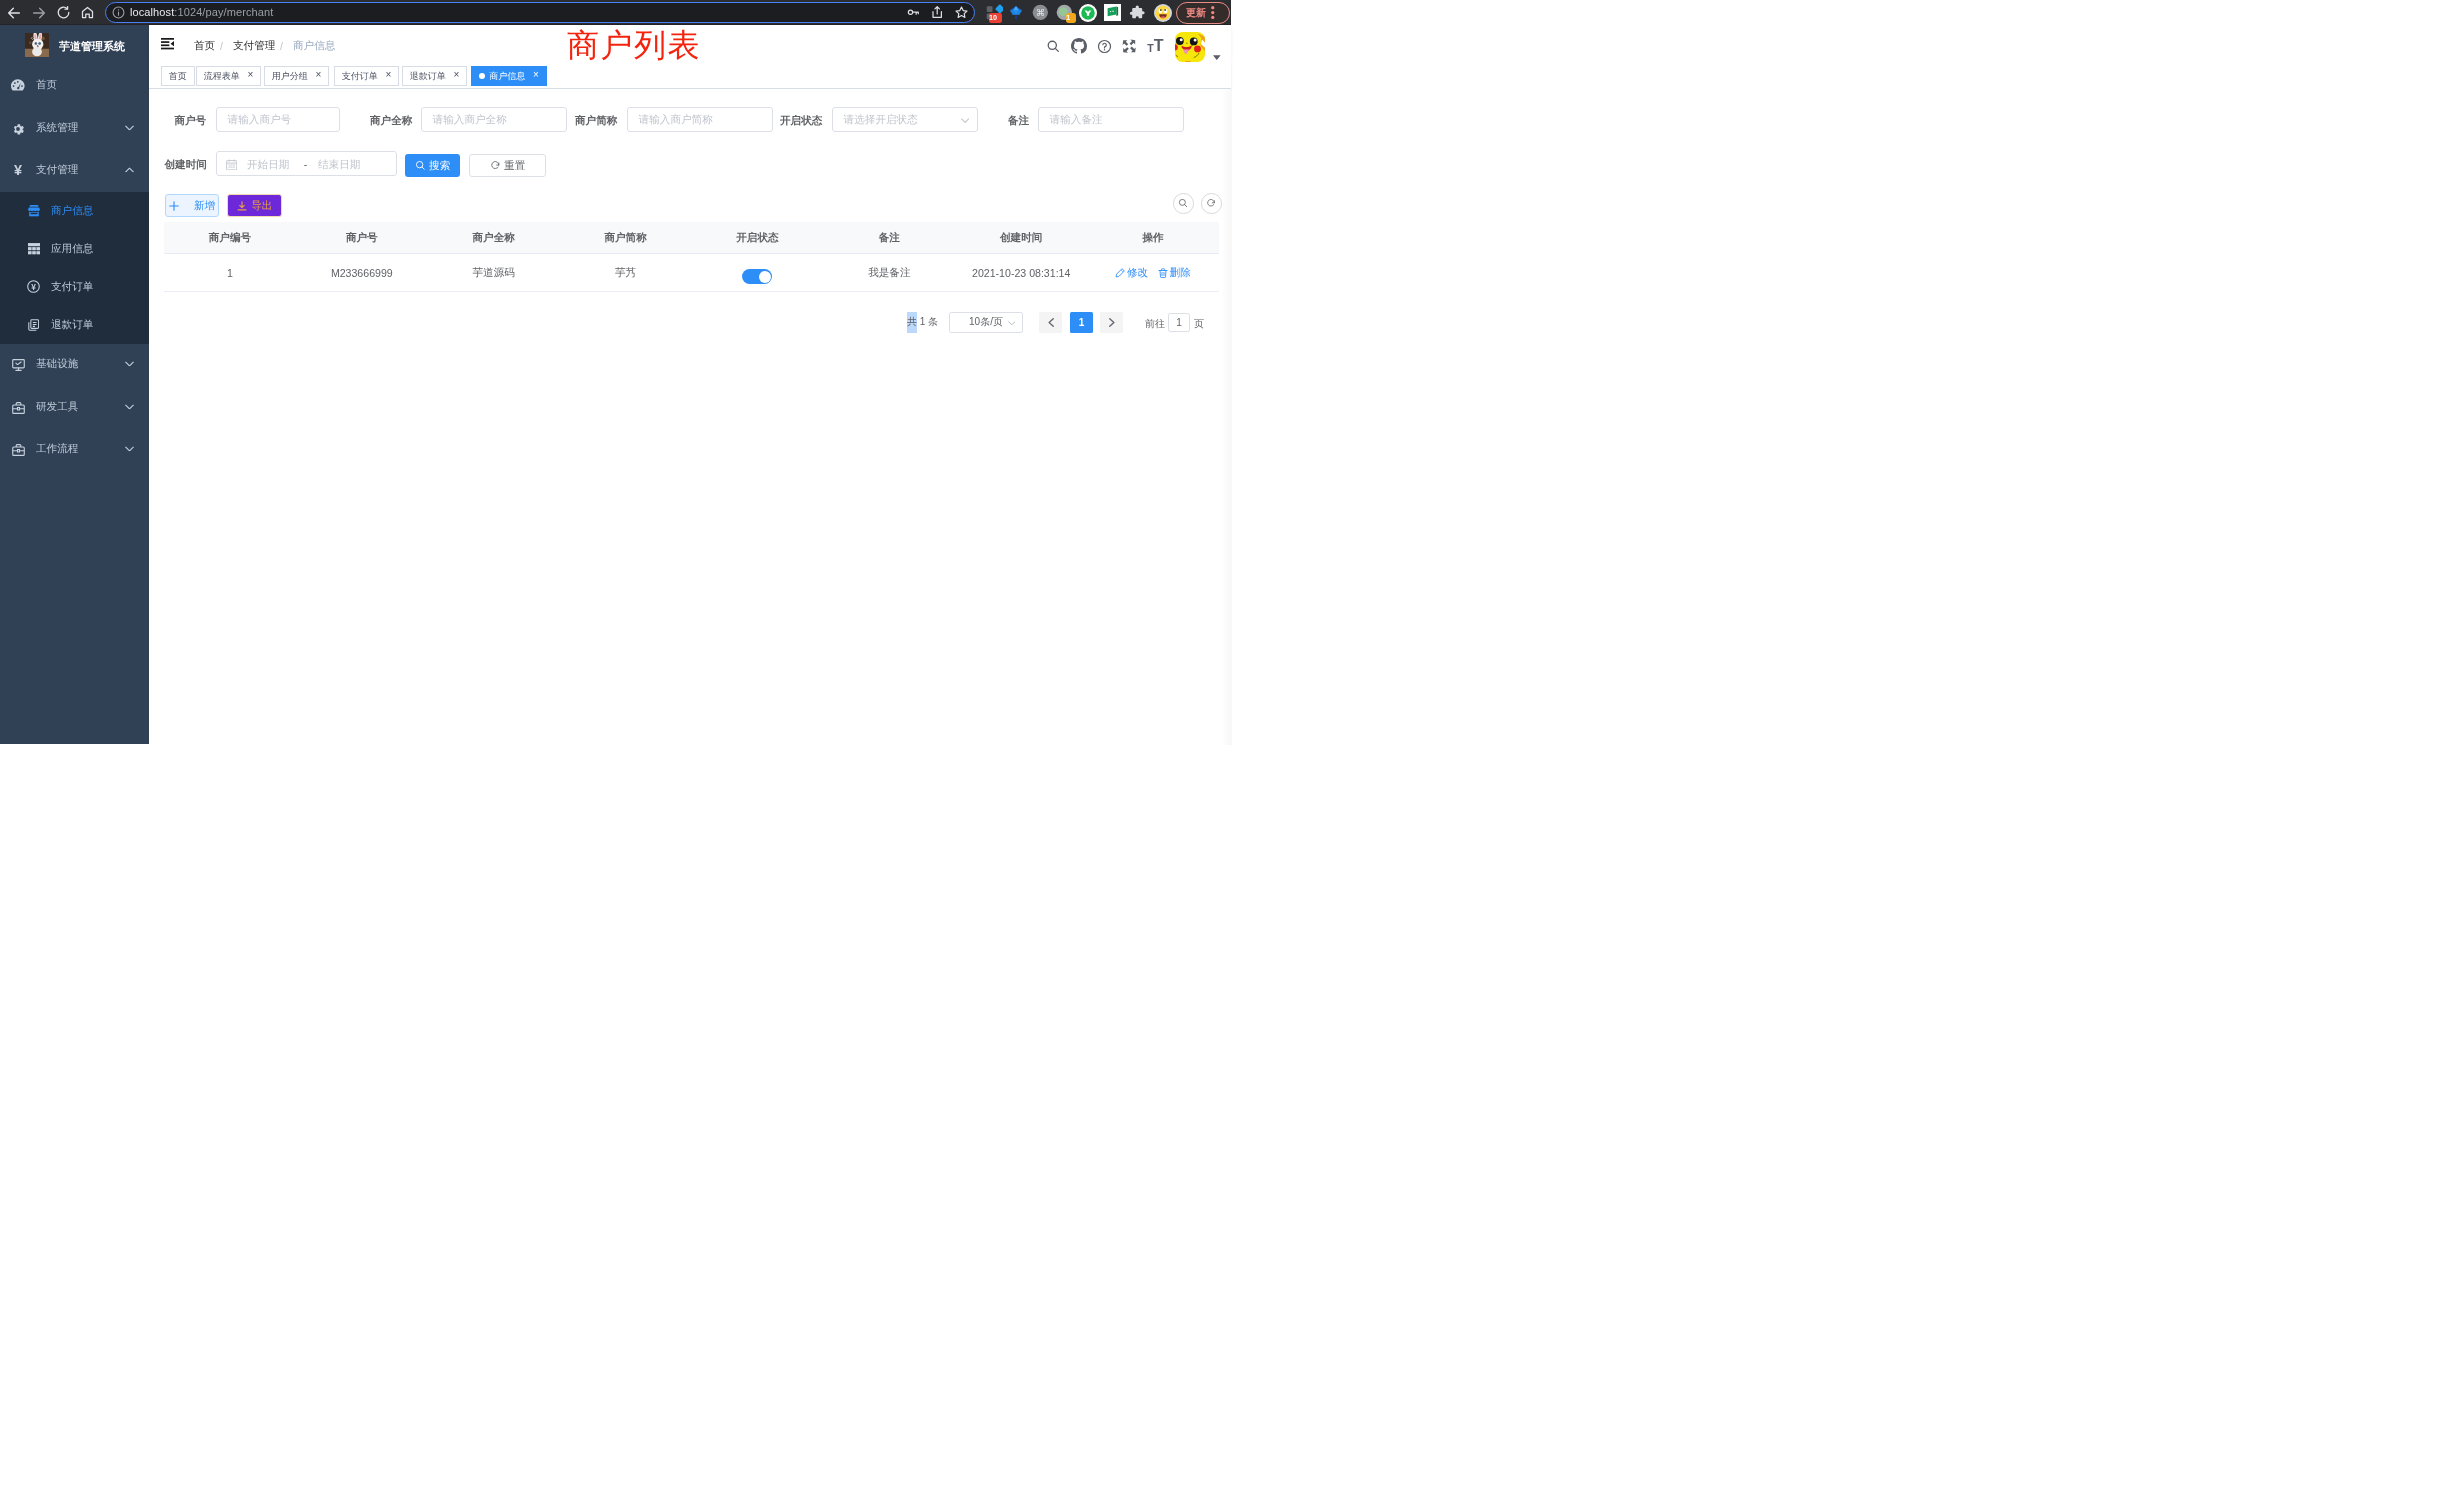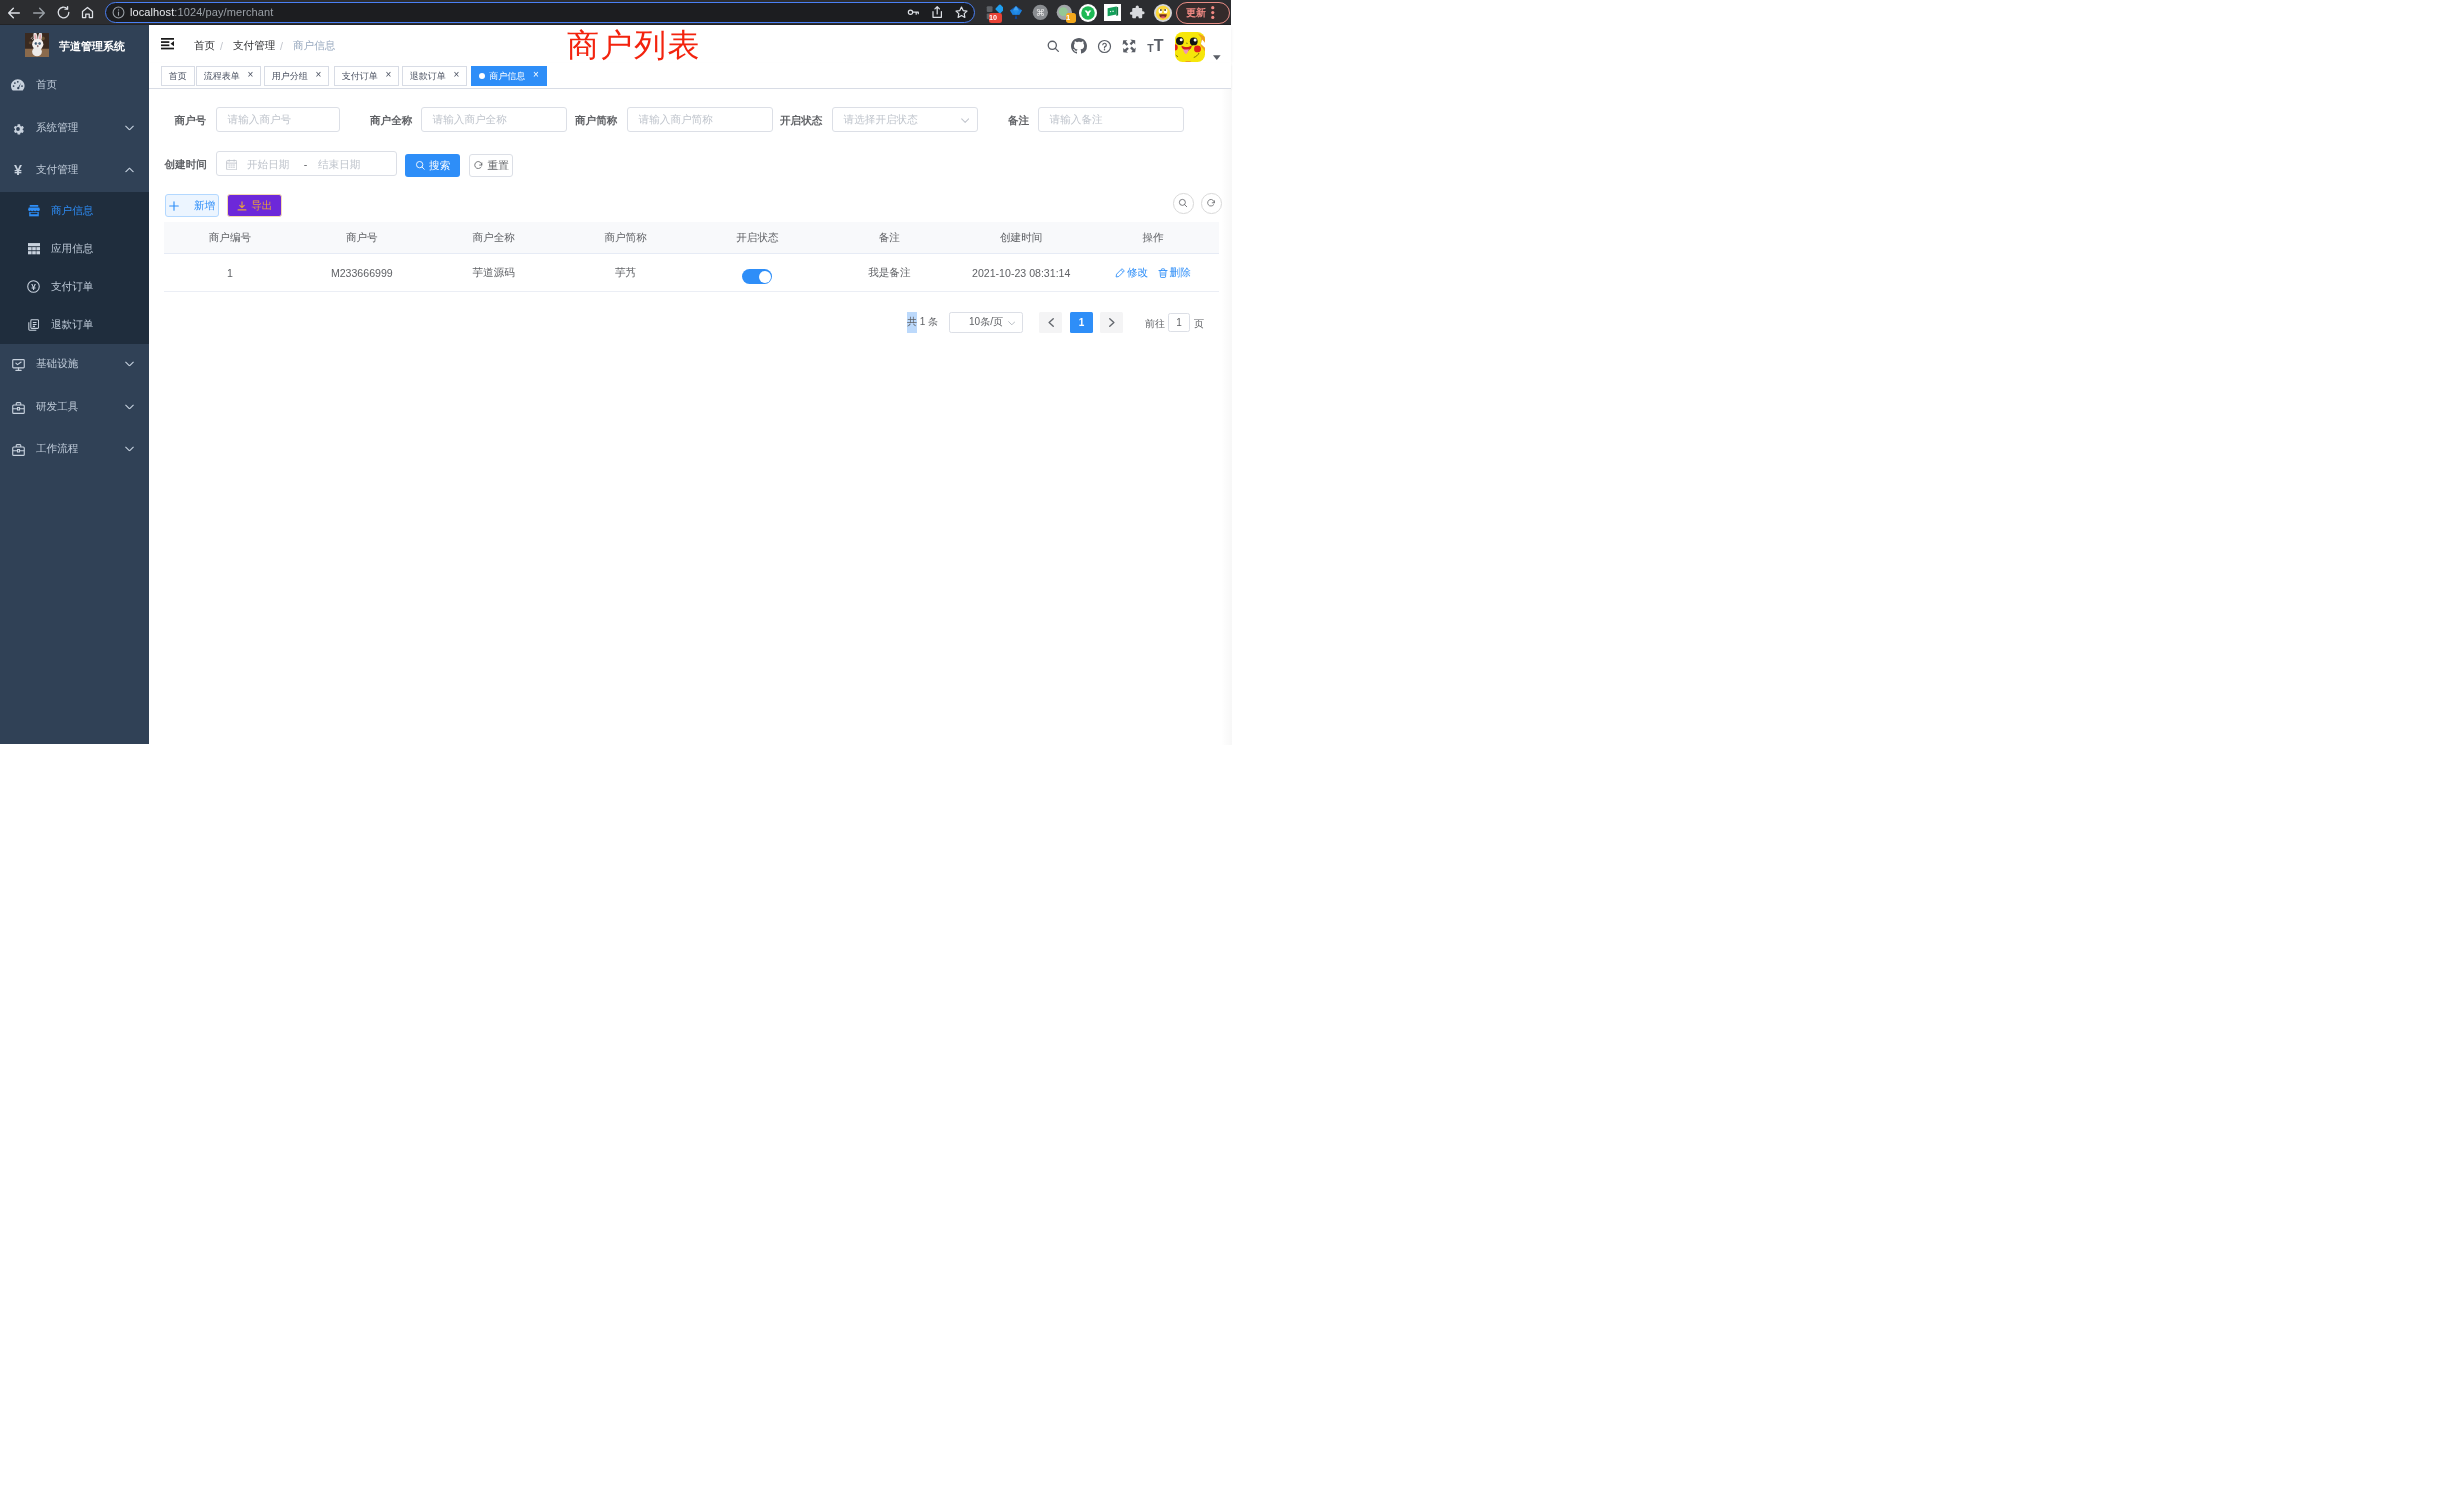--- a/index.html
+++ b/index.html
@@ -38,21 +38,21 @@
 .tag.act .dot{display:inline-block;width:6px;height:6px;border-radius:50%;background:#fff;margin-right:4.5px;position:relative;top:0}
 .tag.act .x{color:#fff}
 
 #content{position:absolute;left:149px;top:89px;width:1082px;height:656px;background:#fff}
 .lbl{position:absolute;font-size:10.6px;font-weight:bold;color:#606266;white-space:nowrap}
 .inp{position:absolute;height:25px;border:0.8px solid #dcdfe6;border-radius:3px;background:#fff;font-size:10.6px;color:#bfc4cc;display:flex;align-items:center;padding-left:10.6px;white-space:nowrap}
 .btn{position:absolute;height:23px;border-radius:3px;font-size:10.6px;display:flex;align-items:center;justify-content:center;white-space:nowrap}
 
 #tbl{position:absolute;left:15px;top:133px;width:1055px}
 .cell{width:132px}
-.th2{display:flex;align-items:center;justify-content:center;font-size:10.6px;font-weight:normal;color:#606266}
+.th2{display:flex;align-items:center;justify-content:center;font-size:10.6px;font-weight:bold;color:#606266}
 .td2{display:flex;align-items:center;justify-content:center;font-size:10.6px;color:#606266}
 
 #pag{position:absolute;left:0;top:223px;width:1082px;height:21px;font-size:10px;color:#606266}
 .pbtn{position:absolute;top:0;width:23px;height:20.5px;background:#f4f4f5;border-radius:1.5px;display:flex;align-items:center;justify-content:center;color:#303133}
 </style></head>
 <body>
 
 <div id="chrome">
   <div class="cicon" style="left:3.8px;width:20px">
       <svg width="16" height="16" viewBox="0 0 24 24" fill="none" stroke="#dee1e6" stroke-width="2.1" stroke-linecap="round" stroke-linejoin="round">
@@ -429,21 +429,21 @@
       <span style="position:absolute;left:84px;top:0;width:9px;height:25px;line-height:25px;text-align:center;color:#606266">-</span>
       <span style="position:absolute;left:101px;top:0;width:42px;height:25px;line-height:25px;text-align:center">结束日期</span>
     </div>
   <div class="btn" style="left:256px;top:65px;width:55px;background:#2e8ef8;color:#fff">
       <svg width="10.6" height="10.6" viewBox="0 0 24 24" fill="none" stroke="#fff" stroke-width="2">
         <circle cx="10.5" cy="10.5" r="7.2"></circle>
         <path d="M16 16l5 5" stroke-linecap="round"></path>
       </svg>
       <span style="margin-left:3.8px">搜索</span>
     </div>
-  <div class="btn" style="left:320px;top:65px;width:44px;background:#fff;border:0.8px solid #dcdfe6;color:#606266">
+  <div class="btn" style="left:320px;top:65px;width:77px;background:#fff;border:0.8px solid #dcdfe6;color:#606266">
       <svg width="10.6" height="10.6" viewBox="0 0 24 24" fill="none" stroke="#606266" stroke-width="1.9" stroke-linecap="round" stroke-linejoin="round">
         <path d="M20 11.5A8 8 0 1 0 18.6 16"></path>
         <path d="M20 6.5v5h-5"></path>
       </svg>
       <span style="margin-left:3.8px">重置</span>
     </div>
   <div class="btn" style="left:16px;top:105px;width:54px;background:#ecf5ff;border:0.8px solid #b3d8ff;color:#2e8ef8">
       <svg width="10" height="10" viewBox="0 0 14 14" fill="none" stroke="#2e8ef8" stroke-width="1.6" stroke-linecap="round">
         <path d="M7 1v12M1 7h12"></path>
       </svg>

